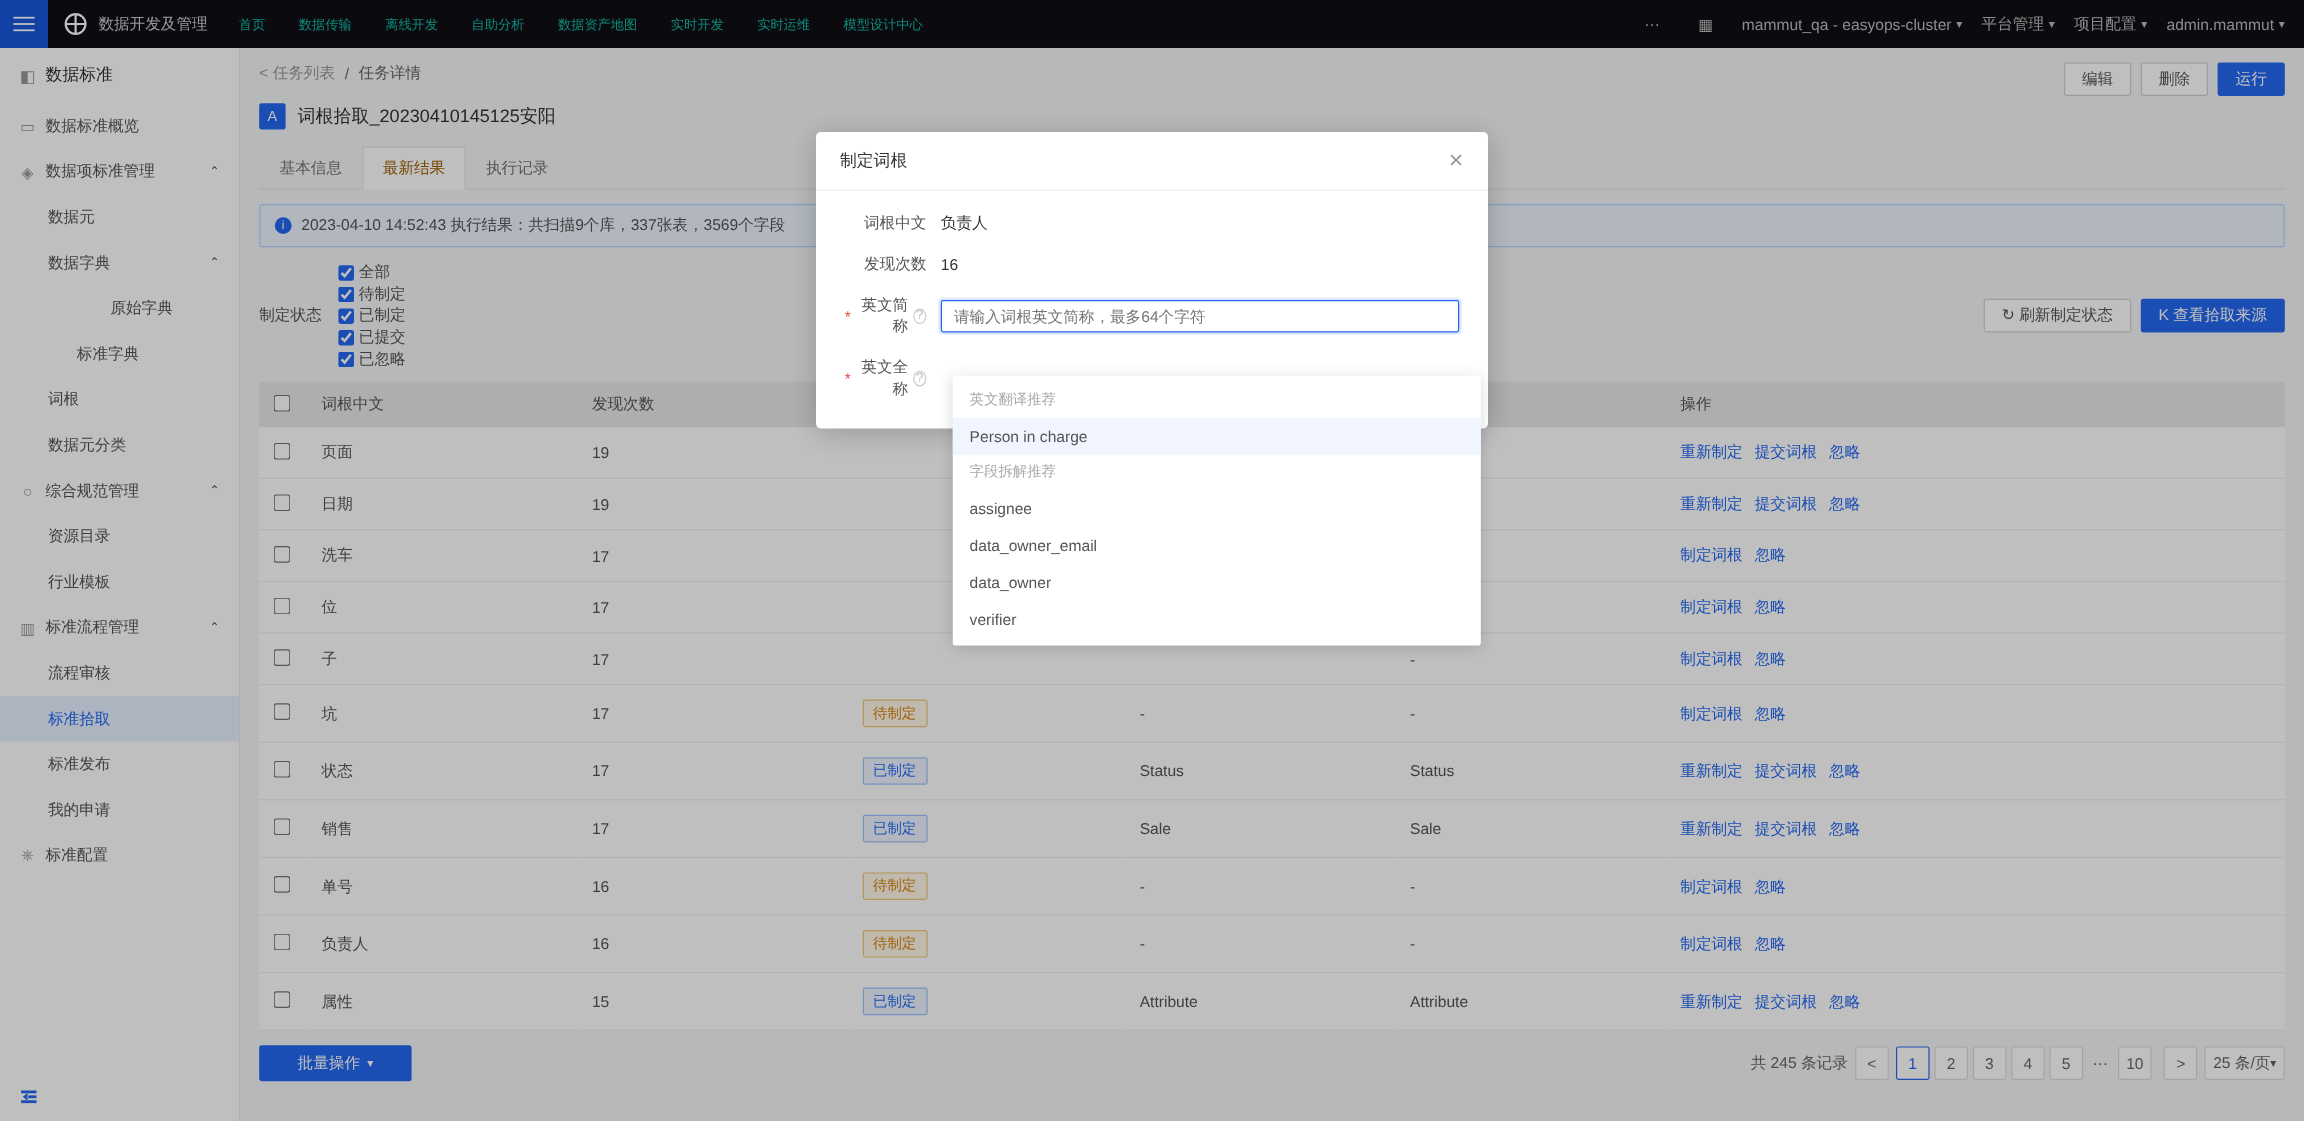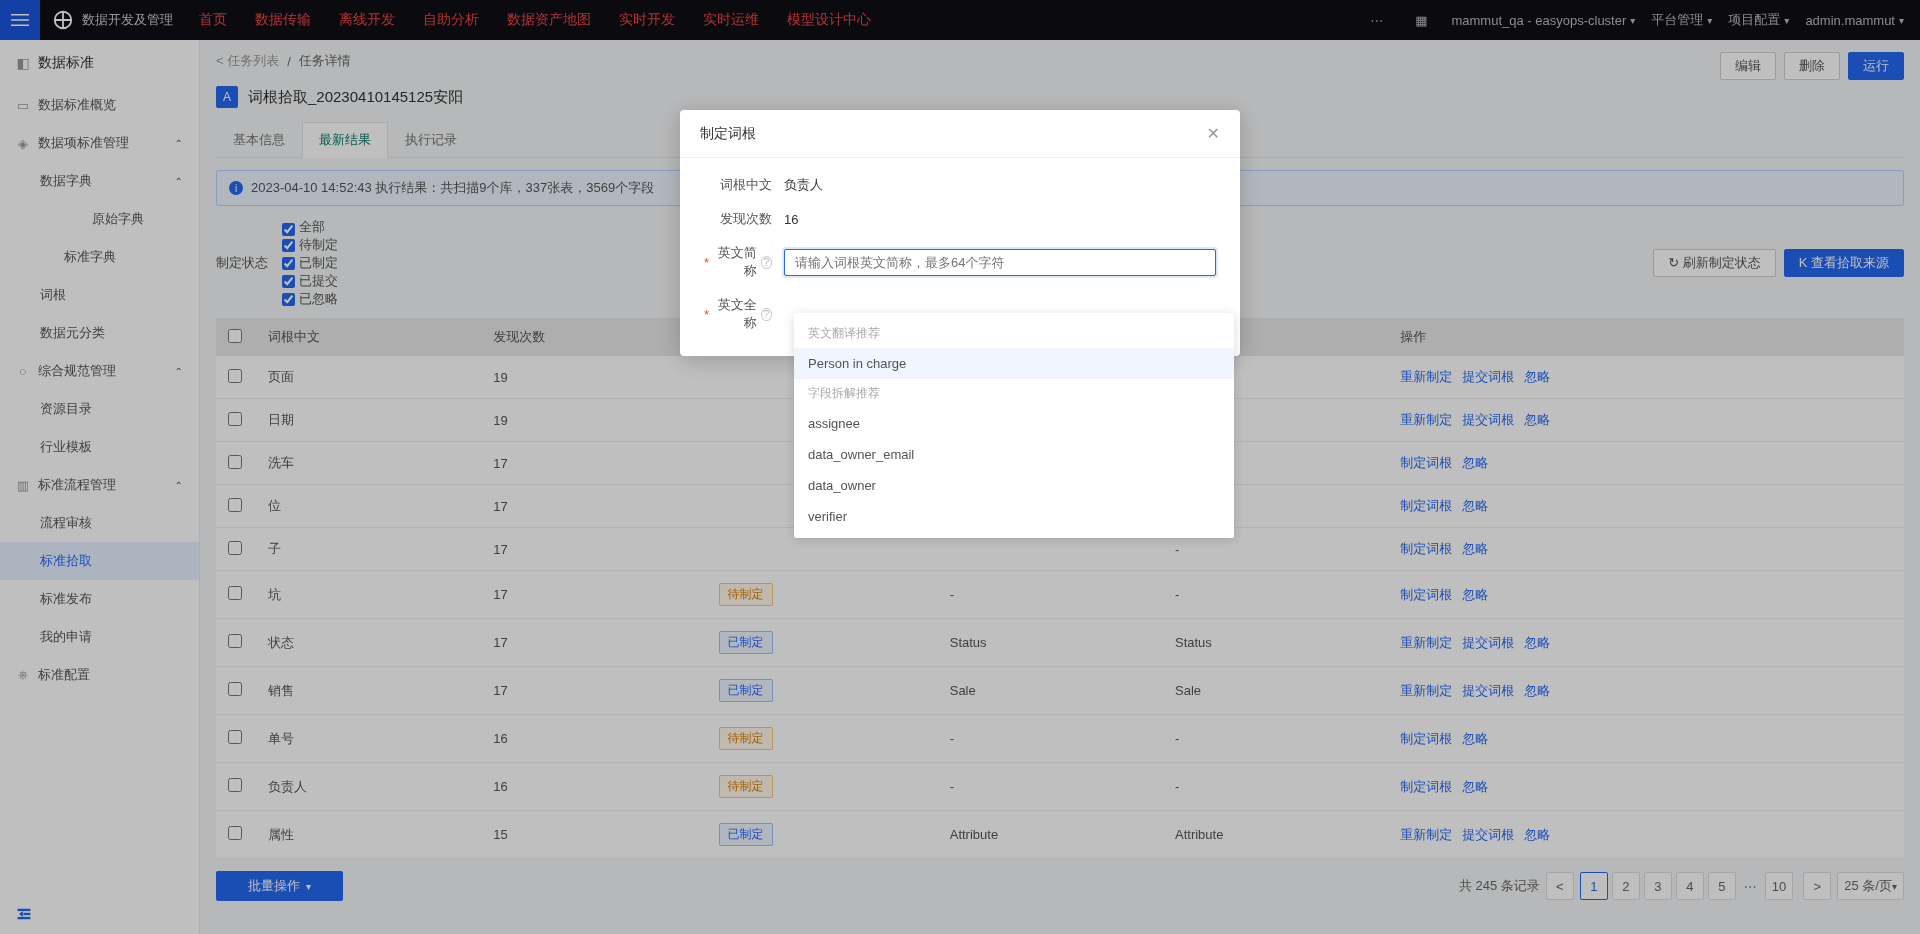--- a/index.html
+++ b/index.html
@@ -3,21 +3,21 @@
 <meta charset="utf-8">
 <style>
 * { margin: 0; padding: 0; box-sizing: border-box; }
 body { font-family: -apple-system, "PingFang SC", "Microsoft YaHei", sans-serif; font-size: 13px; color: #333; background: #fff; overflow: hidden; }
 .top-nav { height: 40px; background: #0f0f14; display: flex; align-items: center; color: #ccc; position: relative; z-index: 1; }
 .hamburger { width: 40px; height: 40px; background: #1a56db; display: flex; align-items: center; justify-content: center; color: #fff; }
 .hamburger svg { width: 18px; height: 18px; }
 .logo-area { display: flex; align-items: center; padding: 0 12px; gap: 8px; }
 .logo-icon { width: 22px; height: 22px; color: #fff; }
 .nav-items { display: flex; height: 100%; }
-.nav-item { padding: 0 14px; display: flex; align-items: center; color: #ef4444; cursor: pointer; font-size: 14px; }
+.nav-item { padding: 0 14px; display: flex; align-items: center; color: #14b8a6; cursor: pointer; font-size: 11px; }
 .nav-right { margin-left: auto; display: flex; align-items: center; gap: 16px; padding-right: 16px; }
 .nav-right-item { color: #bbb; display: flex; align-items: center; gap: 4px; cursor: pointer; font-size: 13px; }
 .nav-icon-btn { color: #bbb; padding: 0 8px; }
 .layout { display: flex; height: calc(100vh - 40px); position: relative; }
 .sidebar { width: 200px; background: #fff; border-right: 1px solid #e8e8e8; overflow-y: auto; flex-shrink: 0; display:flex; flex-direction:column; }
 .sidebar-title { padding: 14px 16px; font-size: 14px; font-weight: 500; display: flex; align-items: center; gap: 8px; }
 .sidebar-section { padding: 10px 16px; display: flex; align-items: center; gap: 8px; color: #555; cursor: pointer; font-size: 13px; }
 .sidebar-section.has-chevron { justify-content: space-between; }
 .sidebar-sub { padding: 10px 16px 10px 48px; color: #555; cursor: pointer; font-size: 13px; }
 .sidebar-sub.active { background: #e6f0ff; color: #2468f2; }
@@ -26,21 +26,21 @@
 .breadcrumb { display: flex; align-items: center; gap: 8px; color: #666; font-size: 13px; }
 .breadcrumb .back { color: #999; cursor:pointer; }
 .page-actions { position: absolute; right: 16px; top: 12px; display: flex; gap: 8px; }
 .btn { padding: 4px 14px; border: 1px solid #d0d0d0; background: #fff; border-radius: 2px; cursor: pointer; font-size: 13px; color: #555; }
 .btn.primary { background: #2468f2; color: #fff; border-color: #2468f2; }
 .page-title-row { display: flex; align-items: center; gap: 10px; margin-top: 16px; }
 .page-title-icon { width: 22px; height: 22px; background: #2468f2; color: #fff; border-radius: 2px; display: flex; align-items: center; justify-content: center; font-size: 12px; }
 .page-title { font-size: 15px; color: #333; }
 .tabs { display: flex; gap: 0; margin-top: 14px; border-bottom: 1px solid #e5e5e5; }
 .tab { padding: 8px 16px; cursor: pointer; color: #737373; border:1px solid transparent; border-bottom:none; }
-.tab.active { color: #0f766e; border:1px solid #e5e5e5; border-bottom:1px solid #fff; background:#fff; margin-bottom:-1px; }
+.tab.active { color: #a16207; border:1px solid #e5e5e5; border-bottom:1px solid #fff; background:#fff; margin-bottom:-1px; }
 .info-banner { margin-top: 12px; padding: 8px 12px; background: #eef5ff; border: 1px solid #b8d4ff; border-radius: 2px; color: #555; display: flex; align-items: center; gap: 8px; font-size: 13px; }
 .info-banner .info-icon { width:14px; height:14px; border-radius:50%; background:#2468f2; color:#fff; display:flex; align-items:center; justify-content:center; font-size:10px; }
 .filter-row { display: flex; align-items: center; gap: 14px; margin-top: 12px; font-size: 13px; color: #555; }
 .filter-row label { display: flex; align-items: center; gap: 4px; }
 .filter-row input[type=checkbox] { accent-color: #2468f2; }
 .filter-actions { margin-left: auto; display: flex; gap: 8px; }
 .table { width: 100%; margin-top: 10px; background: #fff; border-collapse: collapse; }
 .table th { background: #e8e8ea; padding: 10px 12px; text-align: left; font-weight: 500; color: #555; font-size: 13px; }
 .table td { padding: 12px; border-bottom: 1px solid #eee; color: #555; font-size: 13px; }
 .badge { display: inline-block; padding: 2px 8px; border-radius: 2px; font-size: 12px; }
@@ -138,20 +138,23 @@
           </span>
         </div>
         <div class="sidebar-section has-chevron">
           <span style="display:flex;gap:8px;align-items:center">
             <span class="sidebar-icon">◈</span>
             <span>数据项标准管理</span>
           </span>
           <span class="chev">⌃</span>
         </div>
         <div class="sidebar-section has-chevron" style="padding-left: 40px;">
+          <span>数据元</span>
+        </div>
+        <div class="sidebar-section has-chevron" style="padding-left: 40px;">
           <span>数据字典</span>
           <span class="chev">⌃</span>
         </div>
         <div class="sidebar-sub" style="padding-left: 92px;">原始字典</div>
         <div class="sidebar-sub" style="padding-left: 64px;">标准字典</div>
         <div class="sidebar-section has-chevron" style="padding-left: 40px;">
           <span>词根</span>
         </div>
         <div class="sidebar-section has-chevron" style="padding-left: 40px;">
           <span>数据元分类</span>
@@ -223,21 +226,21 @@
         <div class="tab active">最新结果</div>
         <div class="tab">执行记录</div>
       </div>
     <div class="info-banner">
       <span class="info-icon">i</span>
       <span>2023-04-10 14:52:43 执行结果：共扫描9个库，337张表，3569个字段</span>
     </div>
     <div class="filter-row">
       <span>制定状态</span>
       <span id="filter-opts">
-          <label style="margin-right: 14px; align-items: flex-end;"><input type="checkbox" checked="" style=""> 全部</label>
+          <label style="margin-right: 14px;"><input type="checkbox" checked="" style=""> 全部</label>
           <label style="margin-right: 14px;"><input type="checkbox" checked="" style=""> 待制定</label>
           <label style="margin-right: 14px;"><input type="checkbox" checked="" style=""> 已制定</label>
           <label style="margin-right: 14px;"><input type="checkbox" checked="" style=""> 已提交</label>
           <label style="margin-right: 14px;"><input type="checkbox" checked="" style=""> 已忽略</label>
         </span>
       <div class="filter-actions">
         <button class="btn">↻ <span>刷新制定状态</span></button>
         <button class="btn primary"><span>K</span>&nbsp;<span>查看拾取来源</span></button>
       </div>
     </div>

